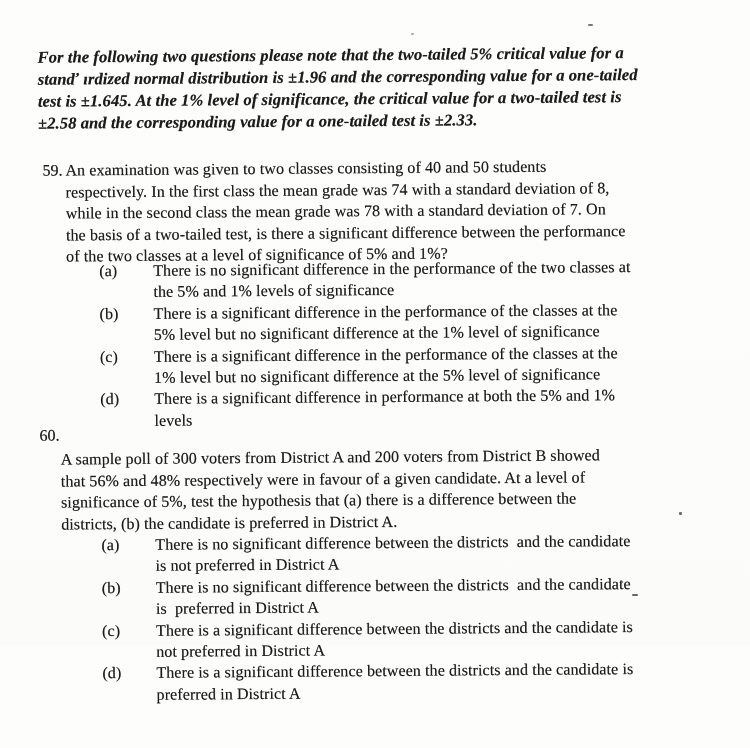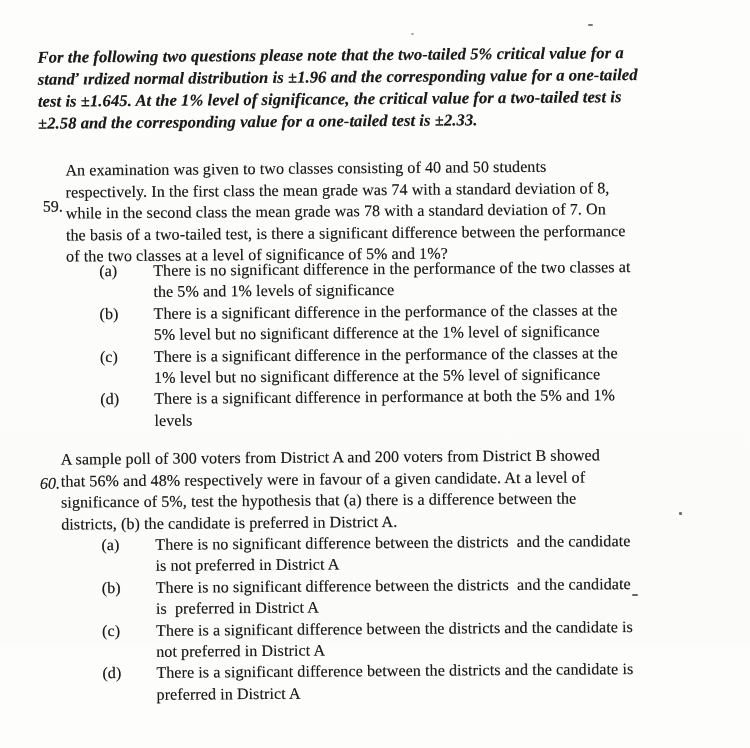--- a/index.html
+++ b/index.html
@@ -19,22 +19,22 @@
     transform-origin:375px 374px;
     text-shadow:0.2px 0.2px 0.6px rgba(25,25,25,0.55);
   }
   .line{white-space:pre;}
   .header-note{
     position:absolute;left:40px;top:44px;width:690px;
     font-style:italic;font-weight:700;
     font-size:16.5px;line-height:22px;letter-spacing:0.1px;
   }
   .qnum{position:absolute;font-size:16px;line-height:21.5px;}
-  #q59-num{left:44px;top:157px;margin-top:36px;}
-  #q60-num{left:39px;top:470px;font-style:italic;}
+  #q59-num{left:44px;top:157px;}
+  #q60-num{left:39px;top:422px;}
   .stem{position:absolute;font-size:16px;line-height:21.5px;letter-spacing:0.1px;}
   #q59-stem{left:67px;top:157px;width:660px;}
   #q60-stem{left:60px;top:446px;width:670px;}
   .options{position:absolute;font-size:16px;line-height:21.4px;letter-spacing:0.1px;}
   #q59-options{left:100px;top:258px;width:628px;}
   #q60-options{left:100px;top:532px;width:628px;}
   .opt-row{display:flex;}
   .opt-label{flex:0 0 54px;}
   .opt-body{flex:1;}
   .speck{position:absolute;background:#4a4a4a;border-radius:1px;}

